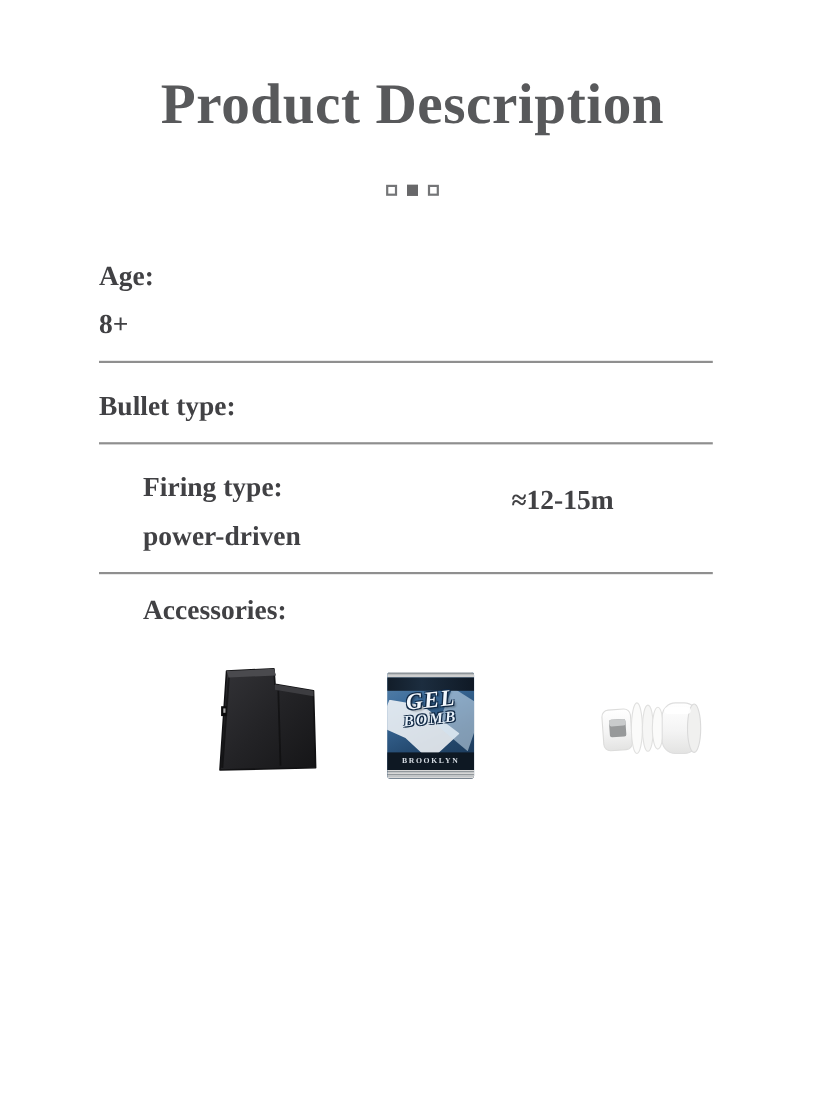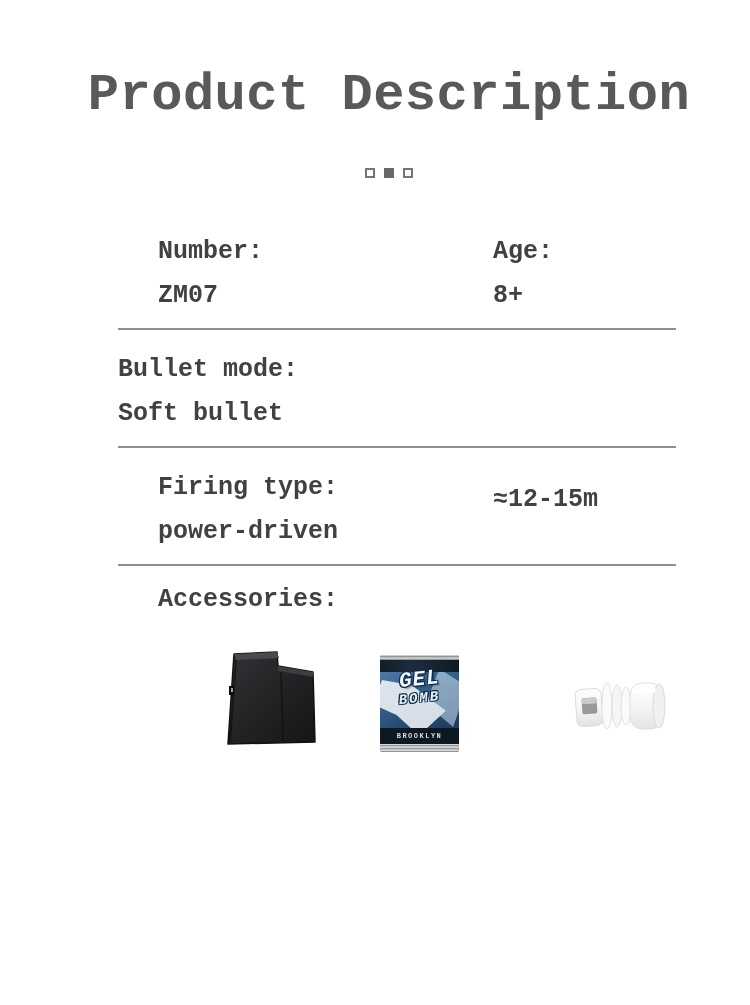--- a/index.html
+++ b/index.html
@@ -2,23 +2,22 @@
 <html><head>
 <meta charset="utf-8">
 <style>
   * { margin:0; padding:0; box-sizing:border-box; }
   html,body { background:#ffffff; }
   .page {
     position:relative;
     width:750px; height:1005px;
     margin:0 auto;
     background:#ffffff;
-    font-family:Liberation Mono, monospace;
+    font-family:Liberation Serif, serif;
     overflow:hidden;
-    padding-left:28px;
   }
   .title {
     padding-top:64px;
     text-align:center;
     font-size:52px;
     line-height:64px;
     font-weight:bold;
     color:#58595B;
     letter-spacing:0.5px;
   }
@@ -141,34 +140,29 @@
 
   <div class="dots">
     <span class="dot"></span>
     <span class="dot active"></span>
     <span class="dot"></span>
   </div>
 
   <div class="spec-table">
 
     <div class="spec-row first">
-      <div class="cell left">
-        <div class="spec-label">Number:</div>
-        <div class="spec-value">ZM07</div>
-      </div>
       <div class="cell right">
         <div class="spec-label">Age:</div>
         <div class="spec-value">8+</div>
       </div>
     </div>
 
     <div class="spec-row">
       <div class="cell right">
-        <div class="spec-label">Bullet mode:</div>
-        <div class="spec-value">Soft bullet</div>
+        <div class="spec-label">Bullet type:</div>
       </div>
     </div>
 
 
     <div class="spec-row">
       <div class="cell left">
         <div class="spec-label">Firing type:</div>
         <div class="spec-value">power-driven</div>
       </div>
       <div class="cell right">

